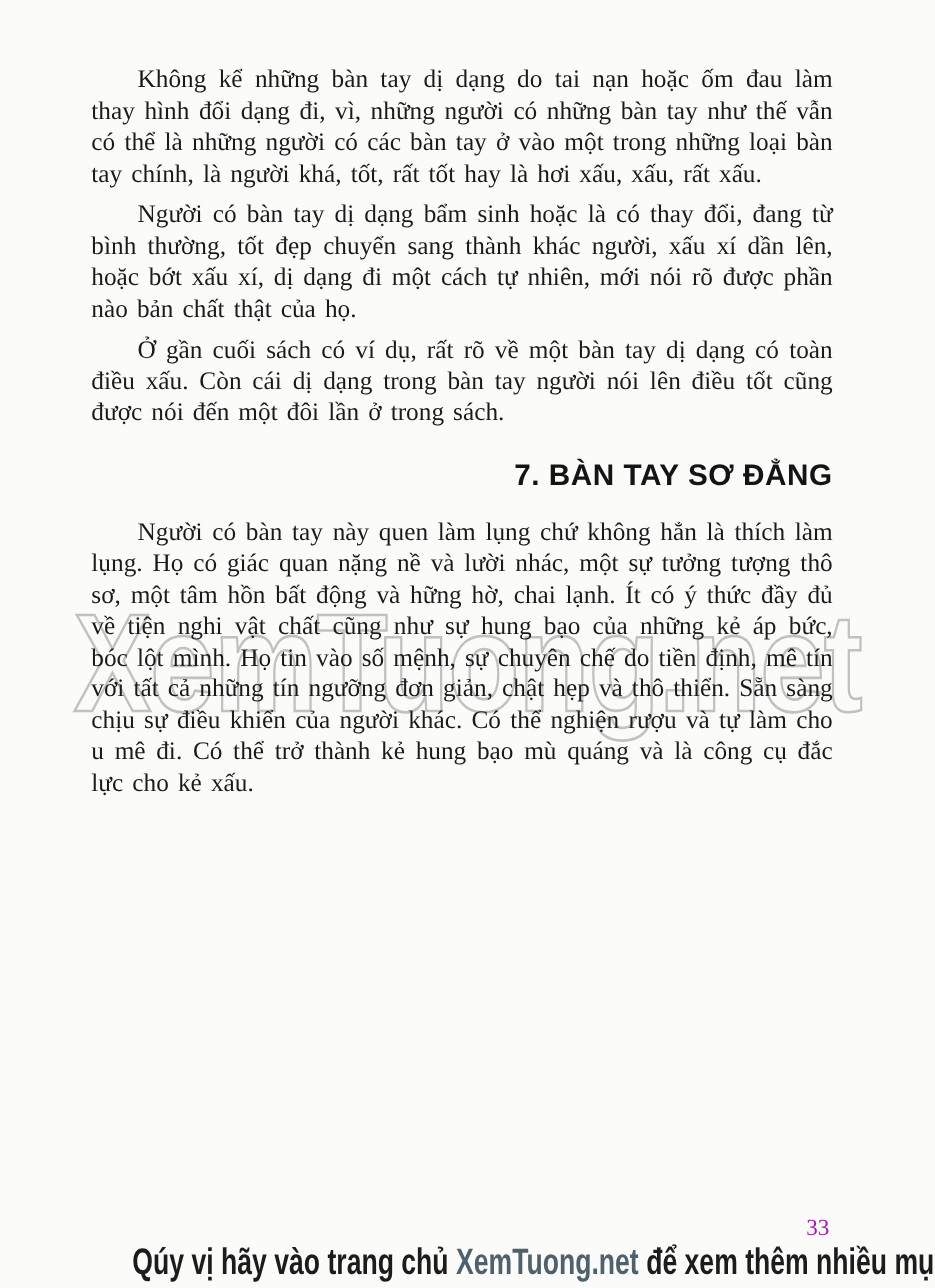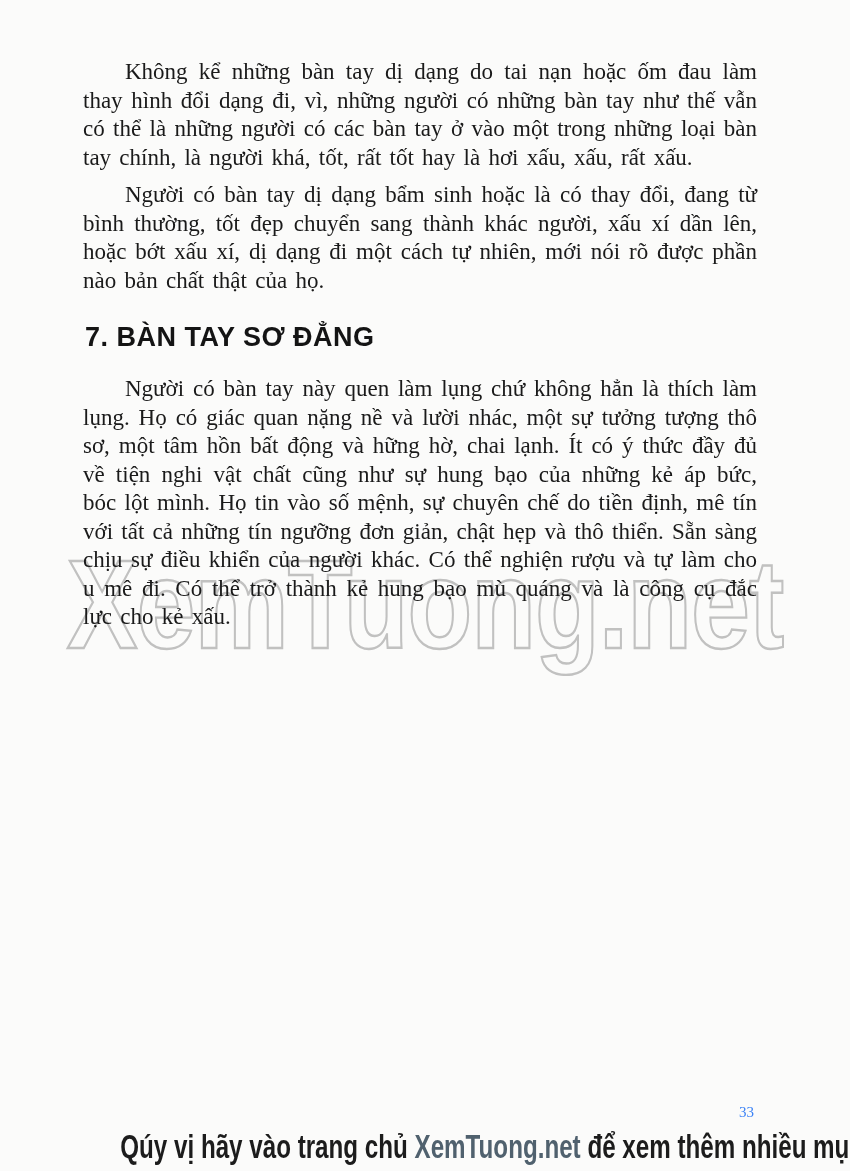--- a/index.html
+++ b/index.html
@@ -25,20 +25,21 @@
     font-size: 27px;
     letter-spacing: 0.5px;
     color: #141414;
     margin: 0 0 24px 2px;
     line-height: 32px;
     transform-origin: left center;
   }
   .section-heading.second {
     margin-top: 26px;
     margin-bottom: 22px;
+    text-align: right;
   }
   .para {
     font-size: 23px;
     line-height: 28.5px;
     text-align: justify;
     text-indent: 42px;
     margin: 0 0 9px 0;
     word-spacing: 2.5px;
     color: #1a1a1a;
   }
@@ -60,22 +61,22 @@
     transform: scale(1.02, 1.22);
     transform-origin: center top;
     white-space: nowrap;
     opacity: 0.85;
   }
   .page-number {
     position: absolute;
     right: 96px;
     top: 1104px;
     font-family: "Liberation Serif", serif;
-    font-size: 15px;
-    color: #3b82f6;
+    font-size: 21px;
+    color: #a21caf;
     z-index: 3;
   }
   .footer-banner {
     position: absolute;
     left: 0;
     right: 0;
     bottom: 4px;
     text-align: center;
     z-index: 4;
     white-space: nowrap;
@@ -98,20 +99,21 @@
 </style>
 </head>
 <body>
 
 <div class="watermark">XemTuong.net</div>
 
 <div class="page-content">
 
   <p class="para">Không kể những bàn tay dị dạng do tai nạn hoặc ốm đau làm thay hình đổi dạng đi, vì, những người có những bàn tay như thế vẫn có thể là những người có các bàn tay ở vào một trong những loại bàn tay chính, là người khá, tốt, rất tốt hay là hơi xấu, xấu, rất xấu.</p>
   <p class="para">Người có bàn tay dị dạng bẩm sinh hoặc là có thay đổi, đang từ bình thường, tốt đẹp chuyển sang thành khác người, xấu xí dần lên, hoặc bớt xấu xí, dị dạng đi một cách tự nhiên, mới nói rõ được phần nào bản chất thật của họ.</p>
+  <p class="para">Ở gần cuối sách có ví dụ, rất rõ về một bàn tay dị dạng có toàn điều xấu. Còn cái dị dạng trong bàn tay người nói lên điều tốt cũng được nói đến một đôi lần ở trong sách.</p>
 
   <h2 class="section-heading second">7. BÀN TAY SƠ ĐẲNG</h2>
 
   <p class="para">Người có bàn tay này quen làm lụng chứ không hẳn là thích làm lụng. Họ có giác quan nặng nề và lười nhác, một sự tưởng tượng thô sơ, một tâm hồn bất động và hững hờ, chai lạnh. Ít có ý thức đầy đủ về tiện nghi vật chất cũng như sự hung bạo của những kẻ áp bức, bóc lột mình. Họ tin vào số mệnh, sự chuyên chế do tiền định, mê tín với tất cả những tín ngưỡng đơn giản, chật hẹp và thô thiển. Sẵn sàng chịu sự điều khiển của người khác. Có thể nghiện rượu và tự làm cho u mê đi. Có thể trở thành kẻ hung bạo mù quáng và là công cụ đắc lực cho kẻ xấu.</p>
 </div>
 
 <div class="page-number">33</div>
 
 <div class="footer-banner">
   <div class="footer-inner"><span>Qúy vị hãy vào trang chủ </span><a class="footer-site">XemTuong.net</a><span> để xem thêm nhiều mục hay khác</span></div>

